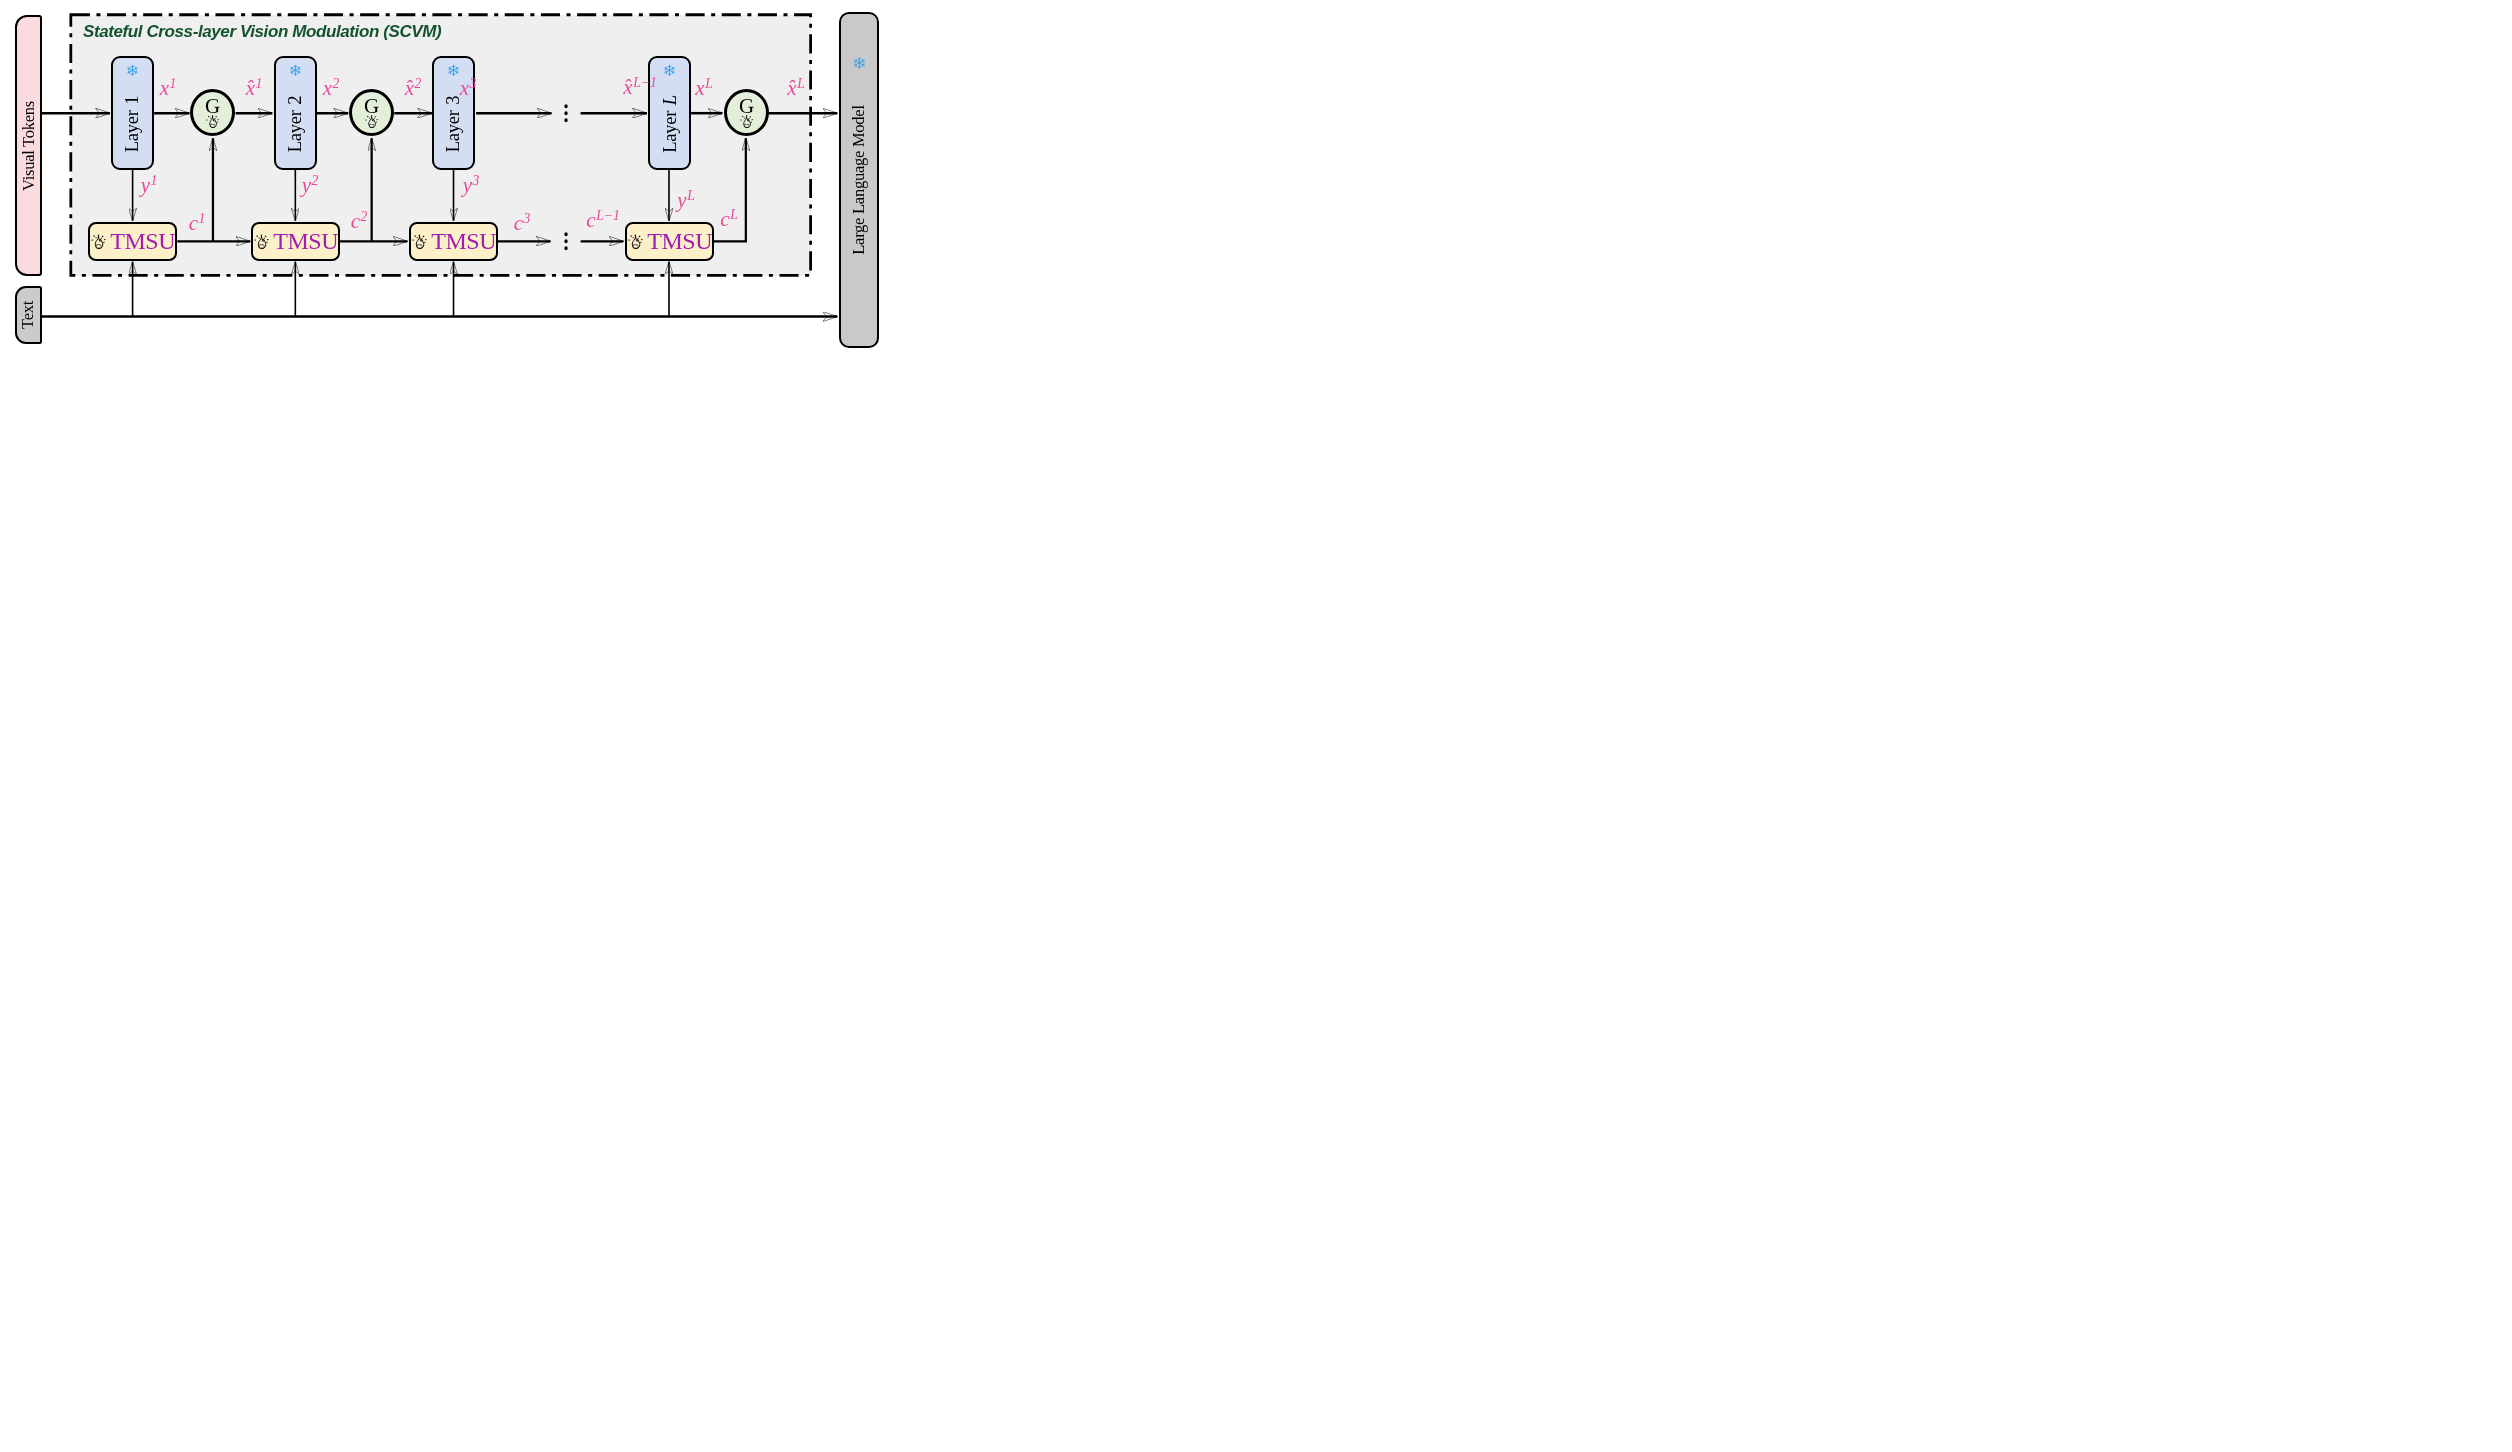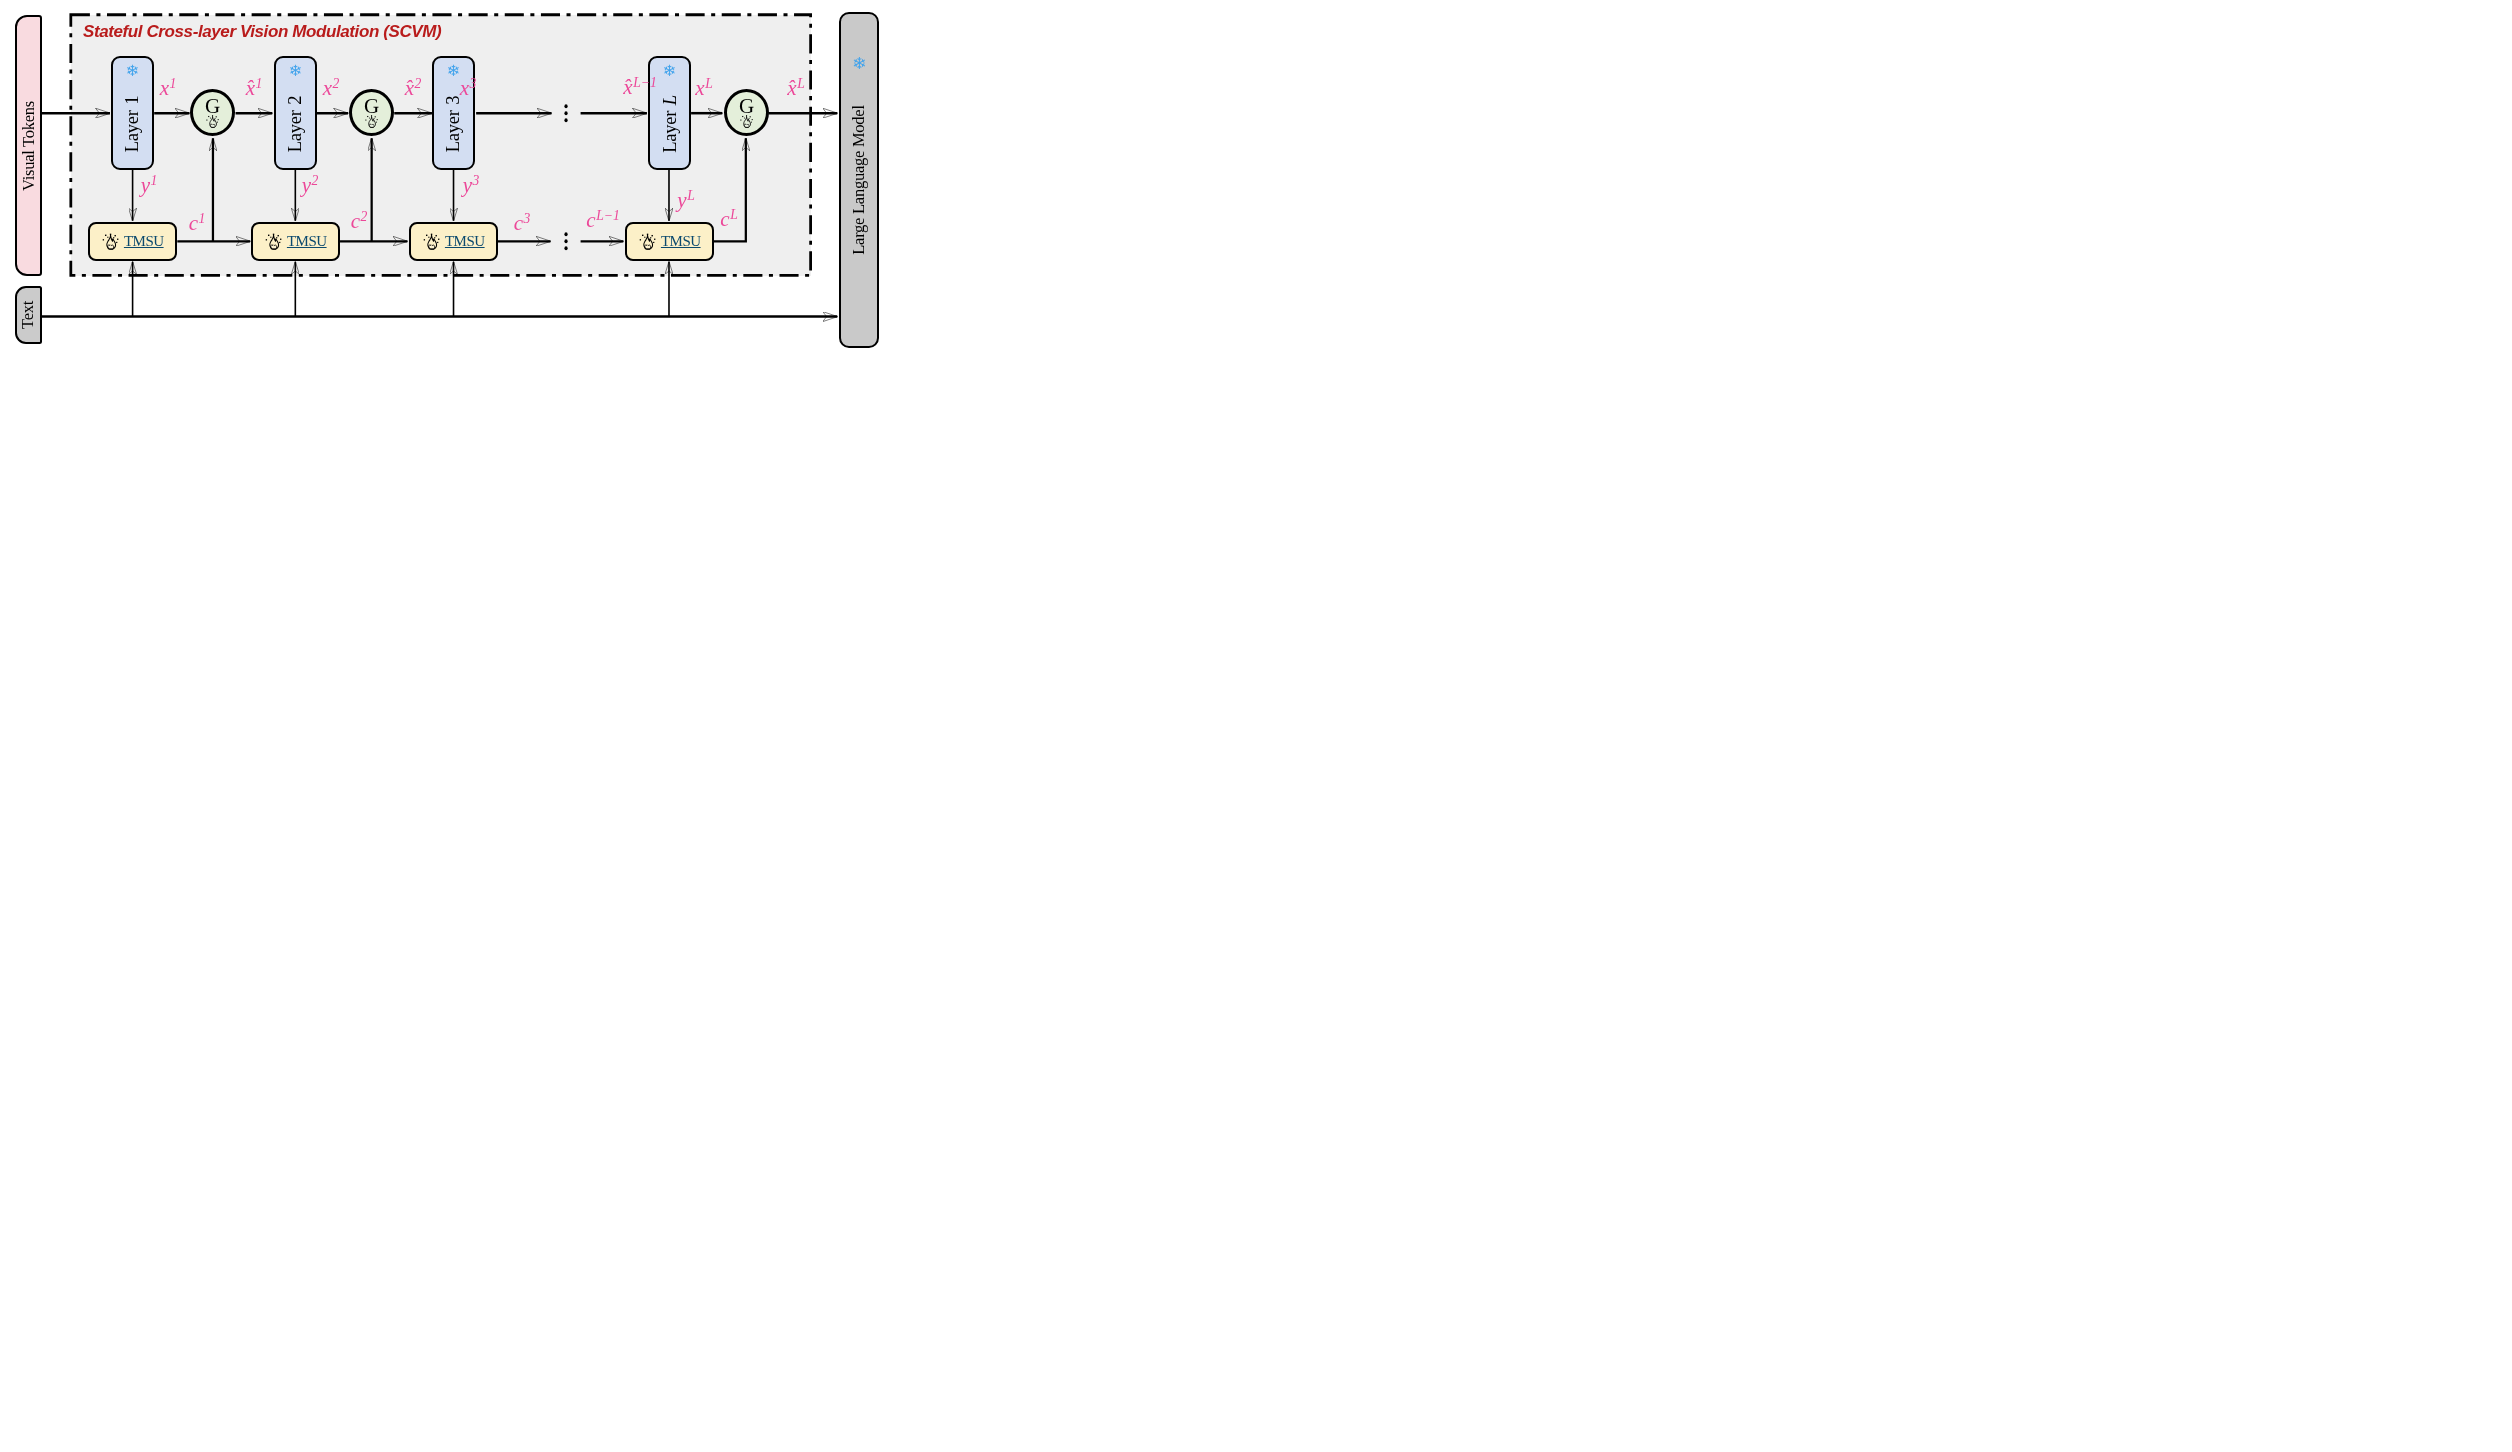--- a/index.html
+++ b/index.html
@@ -1,21 +1,21 @@
 <!DOCTYPE html>
 <html style="font-size:8px"><head>
 <meta charset="utf-8">
 <style>
   html,body{margin:0;padding:0;background:#ffffff;}
   .canvas{position:relative;width:896px;height:363px;background:#ffffff;overflow:hidden;
           font-family:"Liberation Serif","DejaVu Serif",serif;}
   
   .panel{position:absolute;left:71px;top:14.6px;width:740px;height:261px;background:#efefef;}
   .title{position:absolute;left:83px;top:22px;font-family:"Liberation Sans","DejaVu Sans",sans-serif;
-         font-weight:bold;font-style:italic;font-size:17px;letter-spacing:-0.4px;color:#b91c1c;white-space:nowrap;}
+         font-weight:bold;font-style:italic;font-size:17px;letter-spacing:-0.4px;color:#14532d;white-space:nowrap;}
   
   .blk{position:absolute;box-sizing:border-box;border:2.5px solid #000;display:flex;
        align-items:center;justify-content:center;}
   .vtext{transform:rotate(-90deg);white-space:nowrap;font-size:16.6px;color:#000;letter-spacing:-0.3px;}
   .vt{left:15px;top:15px;width:27px;height:261px;background:#f9dbe0;border-radius:12px 3px 3px 12px;}
   .txt{left:15px;top:286px;width:27px;height:58px;background:#cbcbcb;border-radius:11px 2.5px 2.5px 11px;}
   .llm{left:839px;top:11.6px;width:40px;height:336px;background:#c9c9c9;border-radius:10px;}
   .layer{top:56px;width:43px;height:114px;background:#d3def2;border-radius:9px;
          flex-direction:column;justify-content:flex-start;}
   .layer .snow{margin-top:6px;}
@@ -29,21 +29,21 @@
   
   .gate{position:absolute;top:89px;width:45px;height:47px;box-sizing:border-box;border:3px solid #000;
         border-radius:50%;background:#e4efda;display:flex;flex-direction:column;align-items:center;
         justify-content:center;}
   .gate .gl{font-size:21px;line-height:0.9;color:#000;margin-top:1px;}
   .gate .fire{width:15px;height:13.6px;margin-top:-0.5px;}
   
   .tmsu{position:absolute;top:222px;width:89px;height:39px;box-sizing:border-box;border:2.5px solid #000;
         border-radius:8px;background:#fcf0c8;display:flex;align-items:center;justify-content:center;gap:3.5px;}
   .tmsu .fire{width:19px;height:18px;}
-  .tmsu .tl{font-size:15px;color:#0c4a6e;letter-spacing:-0.5px;text-decoration:underline;}
+  .tmsu .tl{font-size:24px;color:#a21caf;letter-spacing:-0.5px;}
   
   .mlab{position:absolute;transform:translate(-50%,-50%);font-style:italic;font-size:21px;color:#ec4899;
         white-space:nowrap;line-height:1;}
   .mlab sup{font-size:13.6px;font-style:italic;vertical-align:0.55em;line-height:0;margin-left:0.5px;}
   
   .wires{position:absolute;left:0;top:0;width:896px;height:363px;}
   .wires line,.wires path{stroke:#000;fill:none;}
   .w-thick{stroke-width:5px;}
   .w-med{stroke-width:4.5px;}
   .w-thin{stroke-width:3.2px;}

